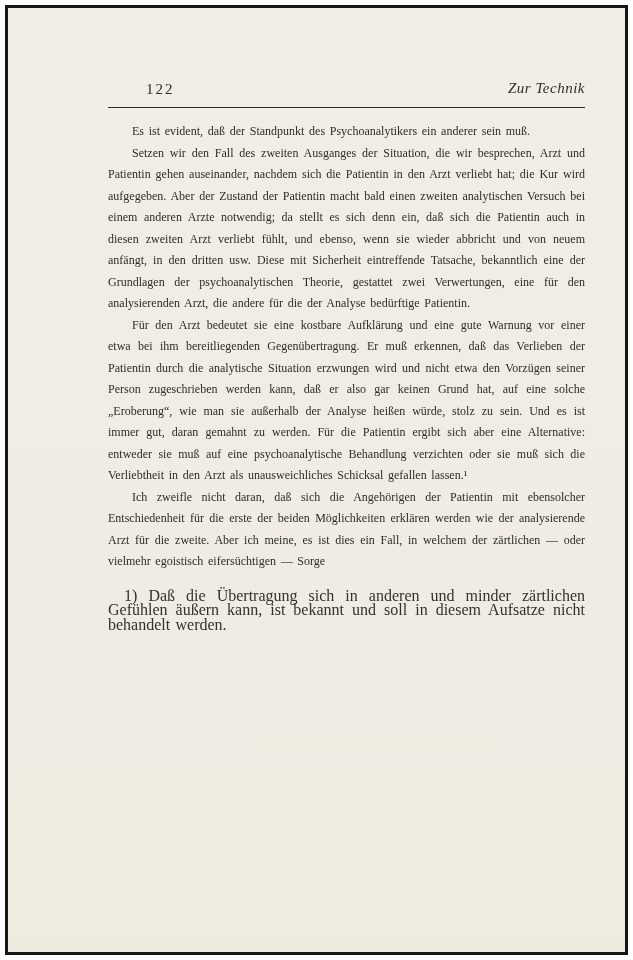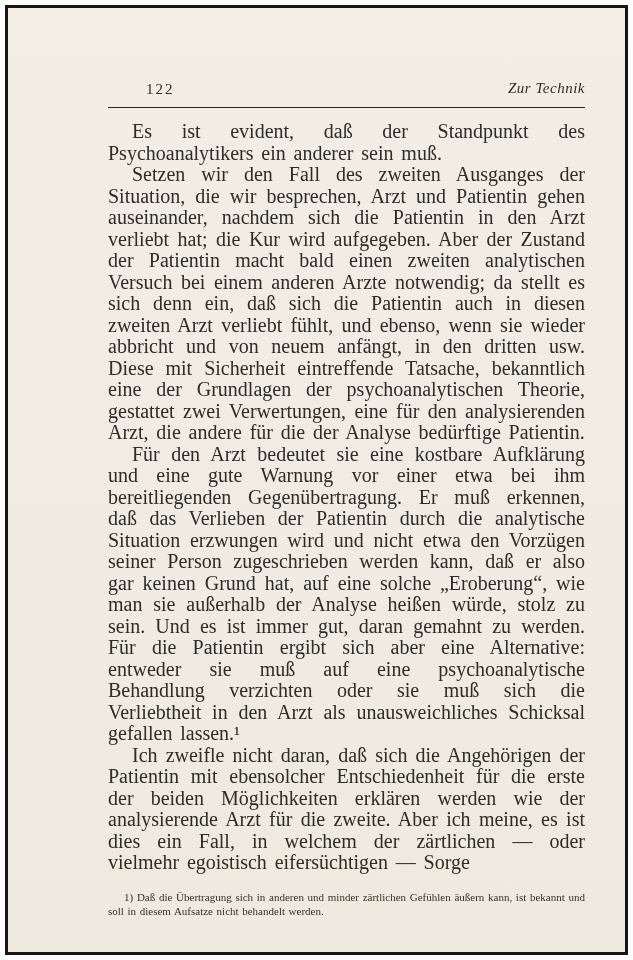--- a/index.html
+++ b/index.html
@@ -52,32 +52,32 @@
     font-style: italic;
     letter-spacing: 0.5px;
   }
   .header-rule {
     border: none;
     border-top: 1.6px solid #2b2a26;
     margin: 7px 0 0 0;
   }
   .body-text {
     margin-top: 13px;
-    font-size: 20px;
+    font-size: 12px;
     line-height: 21.5px;
     text-align: justify;
     word-spacing: 0.14em;
   }
   .body-text p {
     margin: 0;
     text-indent: 24px;
   }
   .footnote {
     margin-top: 16px;
-    font-size: 11px;
+    font-size: 16px;
     line-height: 14.5px;
     text-align: justify;
     word-spacing: 0.08em;
     color: #33312c;
   }
   .footnote p {
     margin: 0;
     text-indent: 16px;
   }
 </style>

